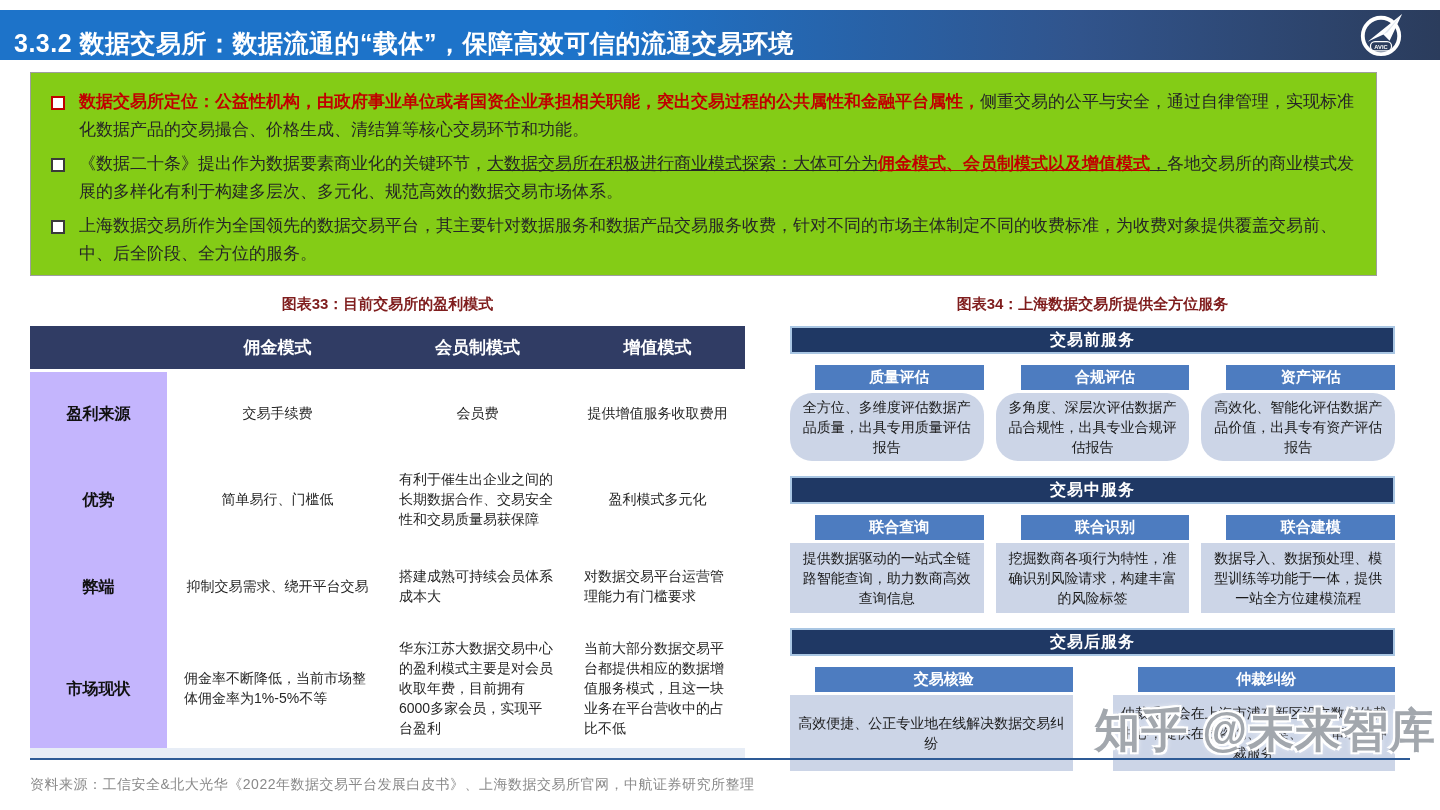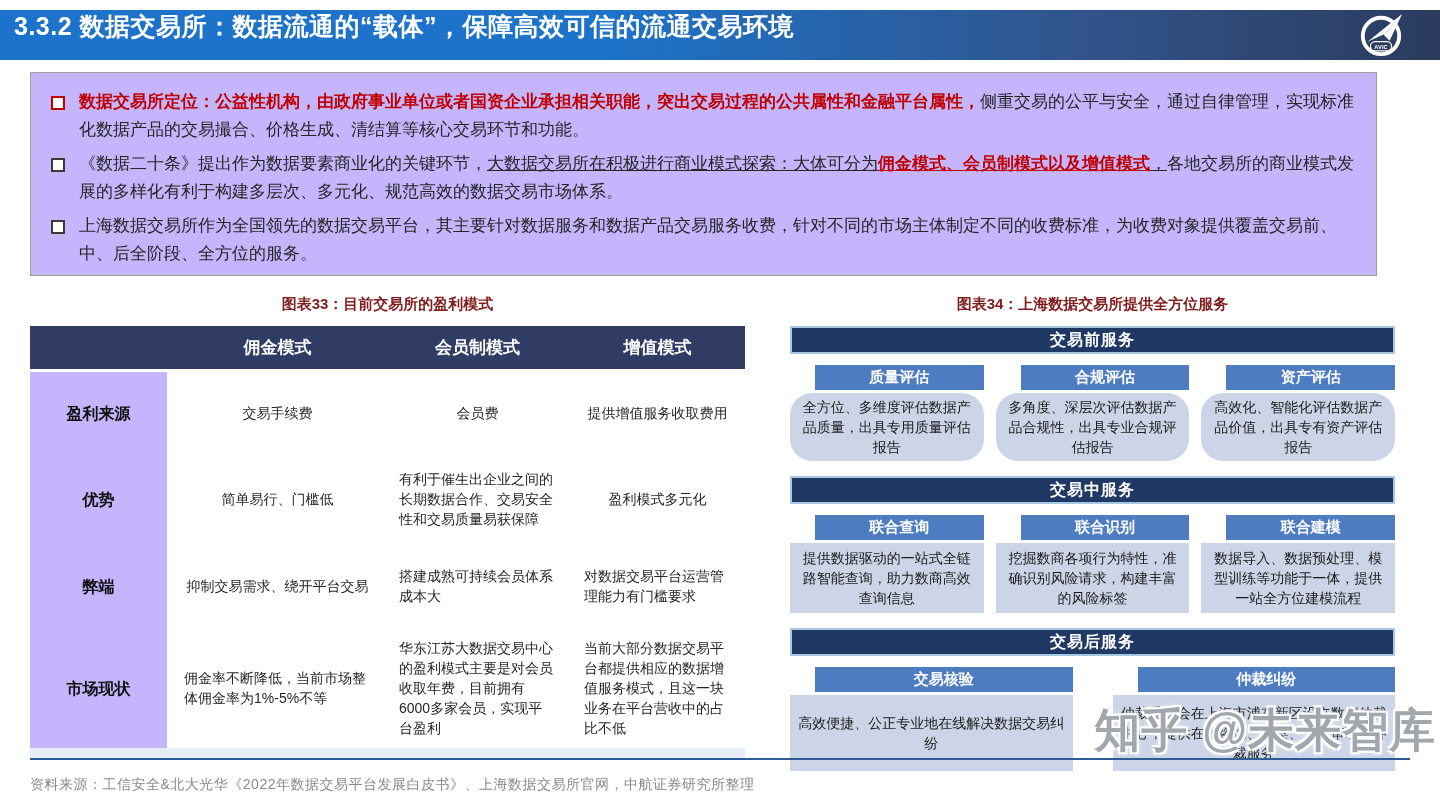--- a/index.html
+++ b/index.html
@@ -2,27 +2,27 @@
 <html><head>
 <meta charset="utf-8">
 <style>
   html,body{margin:0;padding:0;background:#ffffff;}
   .slide{position:relative;width:1440px;height:810px;overflow:hidden;background:#fff;
          font-family:"Liberation Sans",sans-serif;color:#262626;}
 
   
   .titlebar{position:absolute;left:0;top:10px;width:1440px;height:50px;
             background:linear-gradient(90deg,#1d73c9 0%,#1d73c9 42%,#31548c 75%,#2b3c5c 100%);
-            display:flex;align-items:flex-start;}
+            display:flex;align-items:flex-end;}
   .titlebar h1{margin:0 0 0 14px;font-size:25px;font-weight:bold;color:#fff;letter-spacing:.5px;}
   .logo{position:absolute;right:36px;top:12px;width:46px;height:46px;}
 
   
   .bullet-box{position:absolute;left:30px;top:72px;width:1347px;height:204px;box-sizing:border-box;
-              border:1px solid #9e9e9e;background:#c4b5fd;padding:15px 18px 0 20px;}
+              border:1px solid #9e9e9e;background:#84cc16;padding:15px 18px 0 20px;}
   .bullet{display:flex;gap:14px;margin-bottom:7px;font-size:17px;line-height:1.62;}
   .bmark{flex:none;width:10px;height:10px;margin-top:8px;border:2.5px solid #3a3a3a;background:#fff;}
   .bmark.red{border-color:#c00000;}
   .red-b{color:#c00000;font-weight:bold;}
   .u{text-decoration:underline;margin-top:10px;}
   .red-bu{color:#c00000;font-weight:bold;text-decoration:underline;}
 
   
   .fig-title{position:absolute;top:295px;font-size:15px;font-weight:bold;color:#7f1d1d;text-align:center;}
   .fig-title.left{left:30px;width:715px;}

